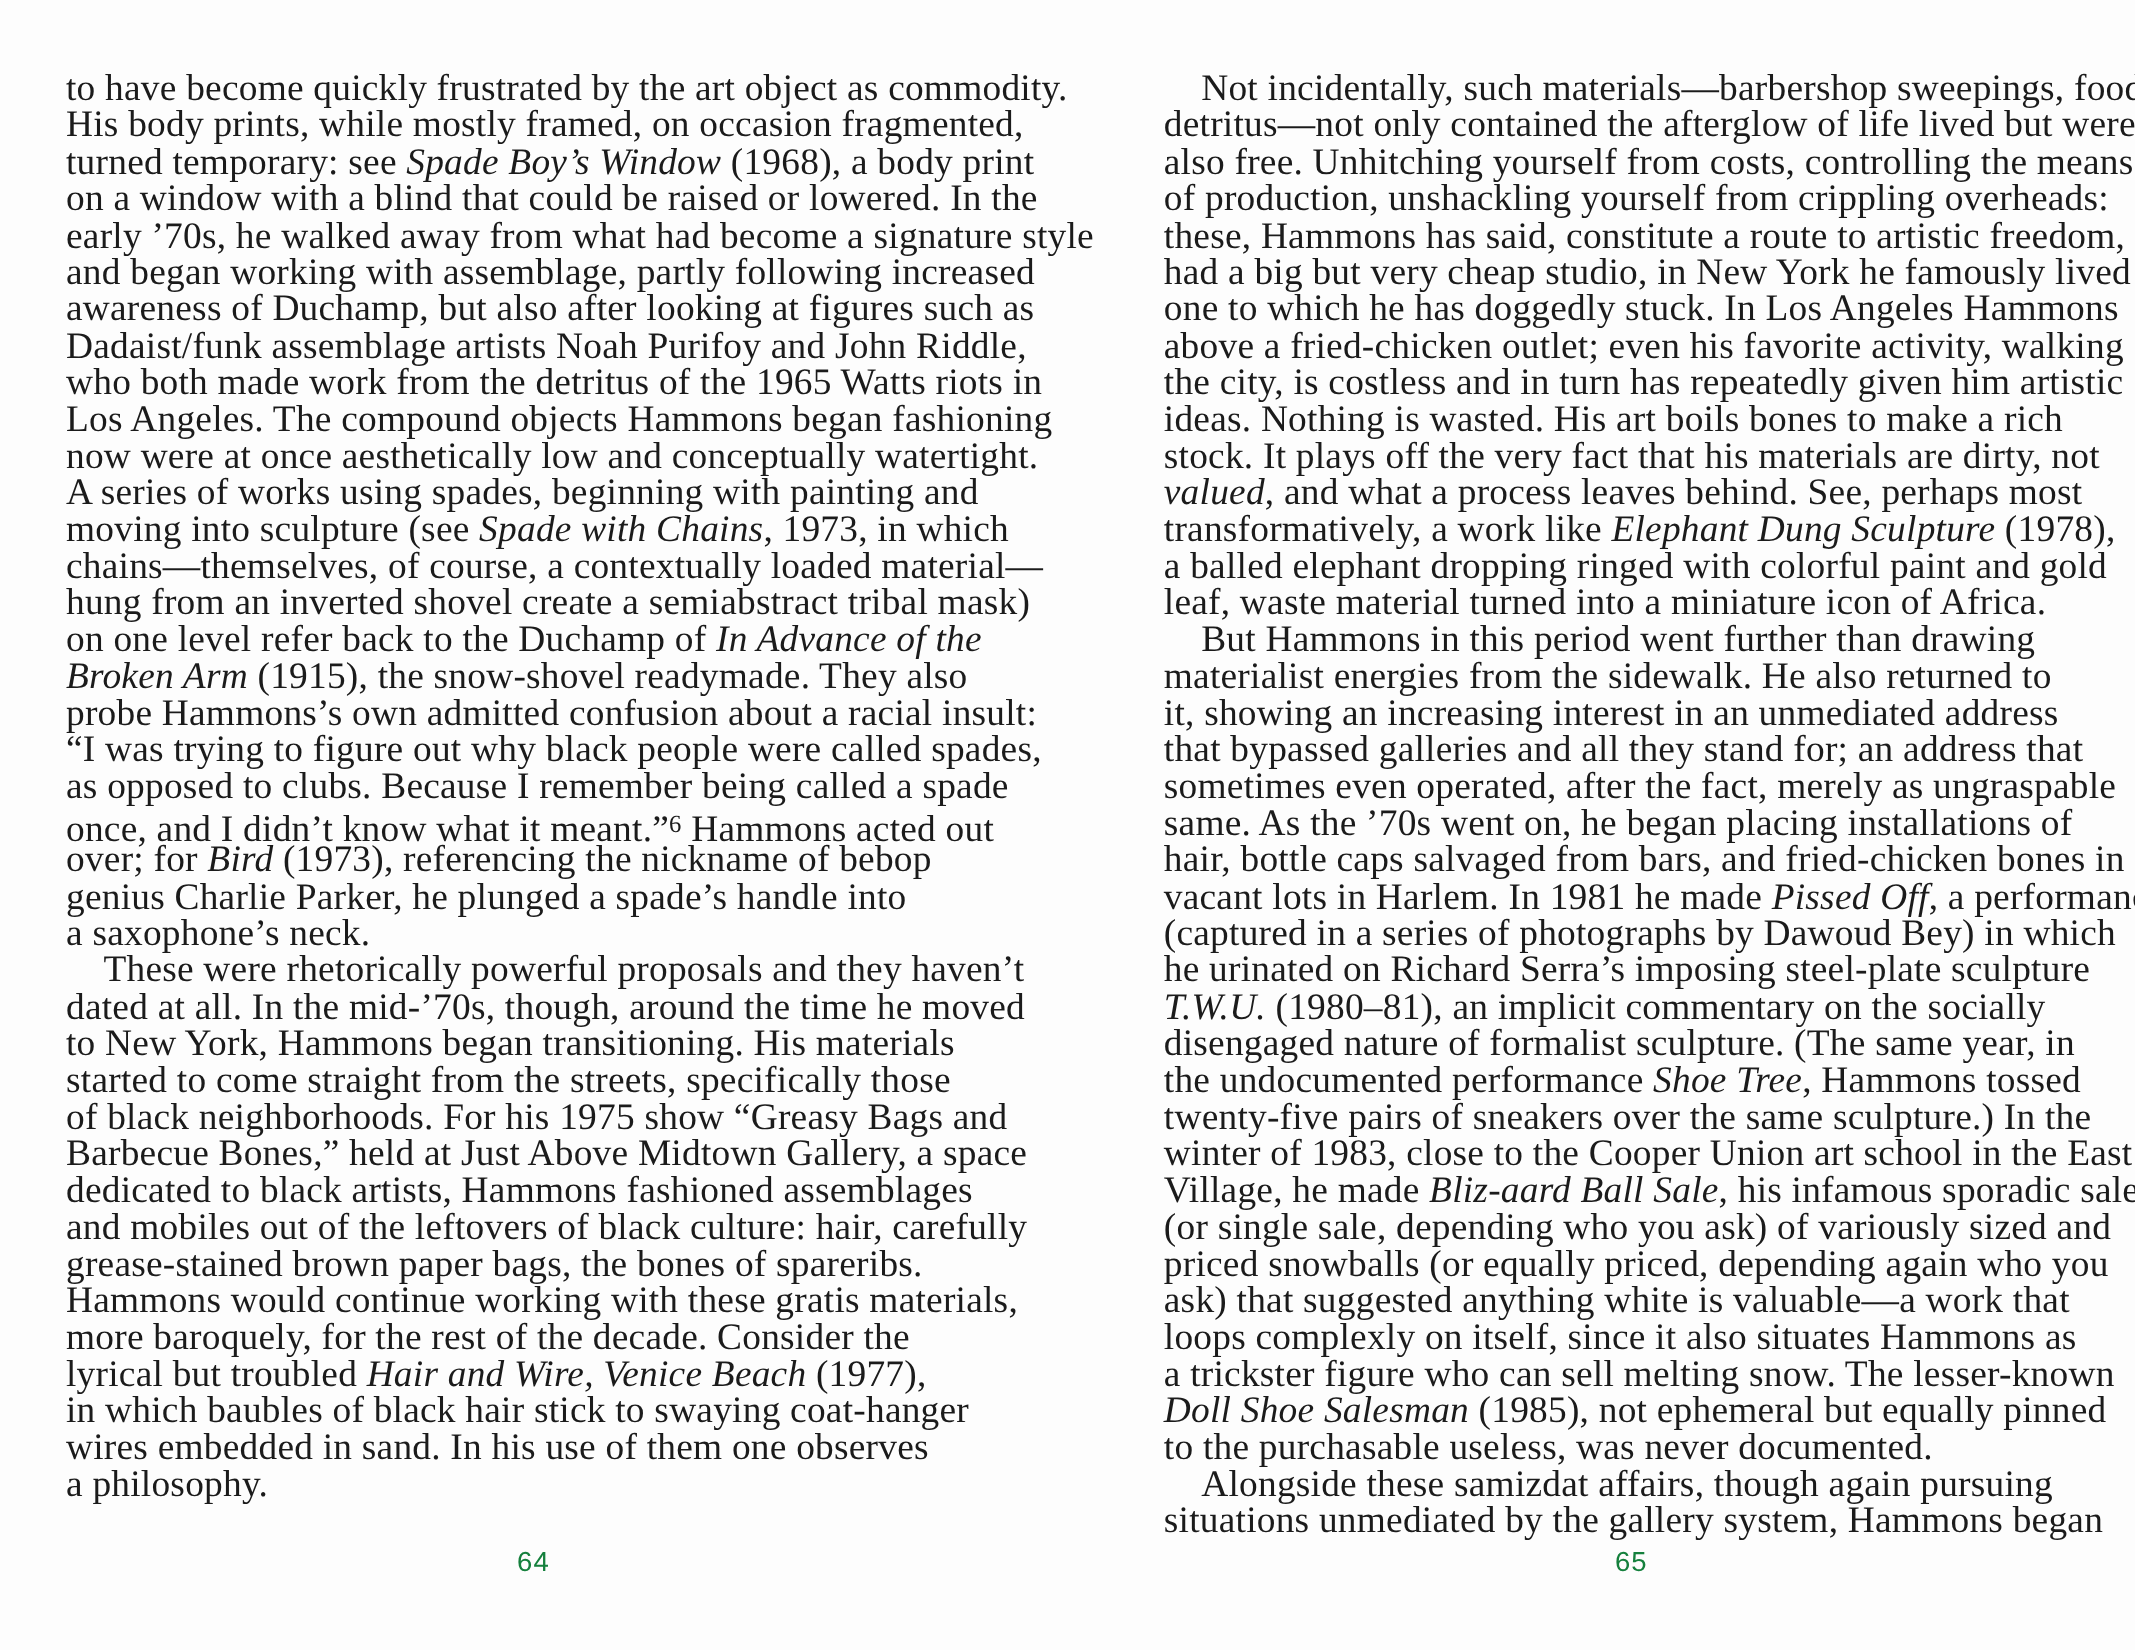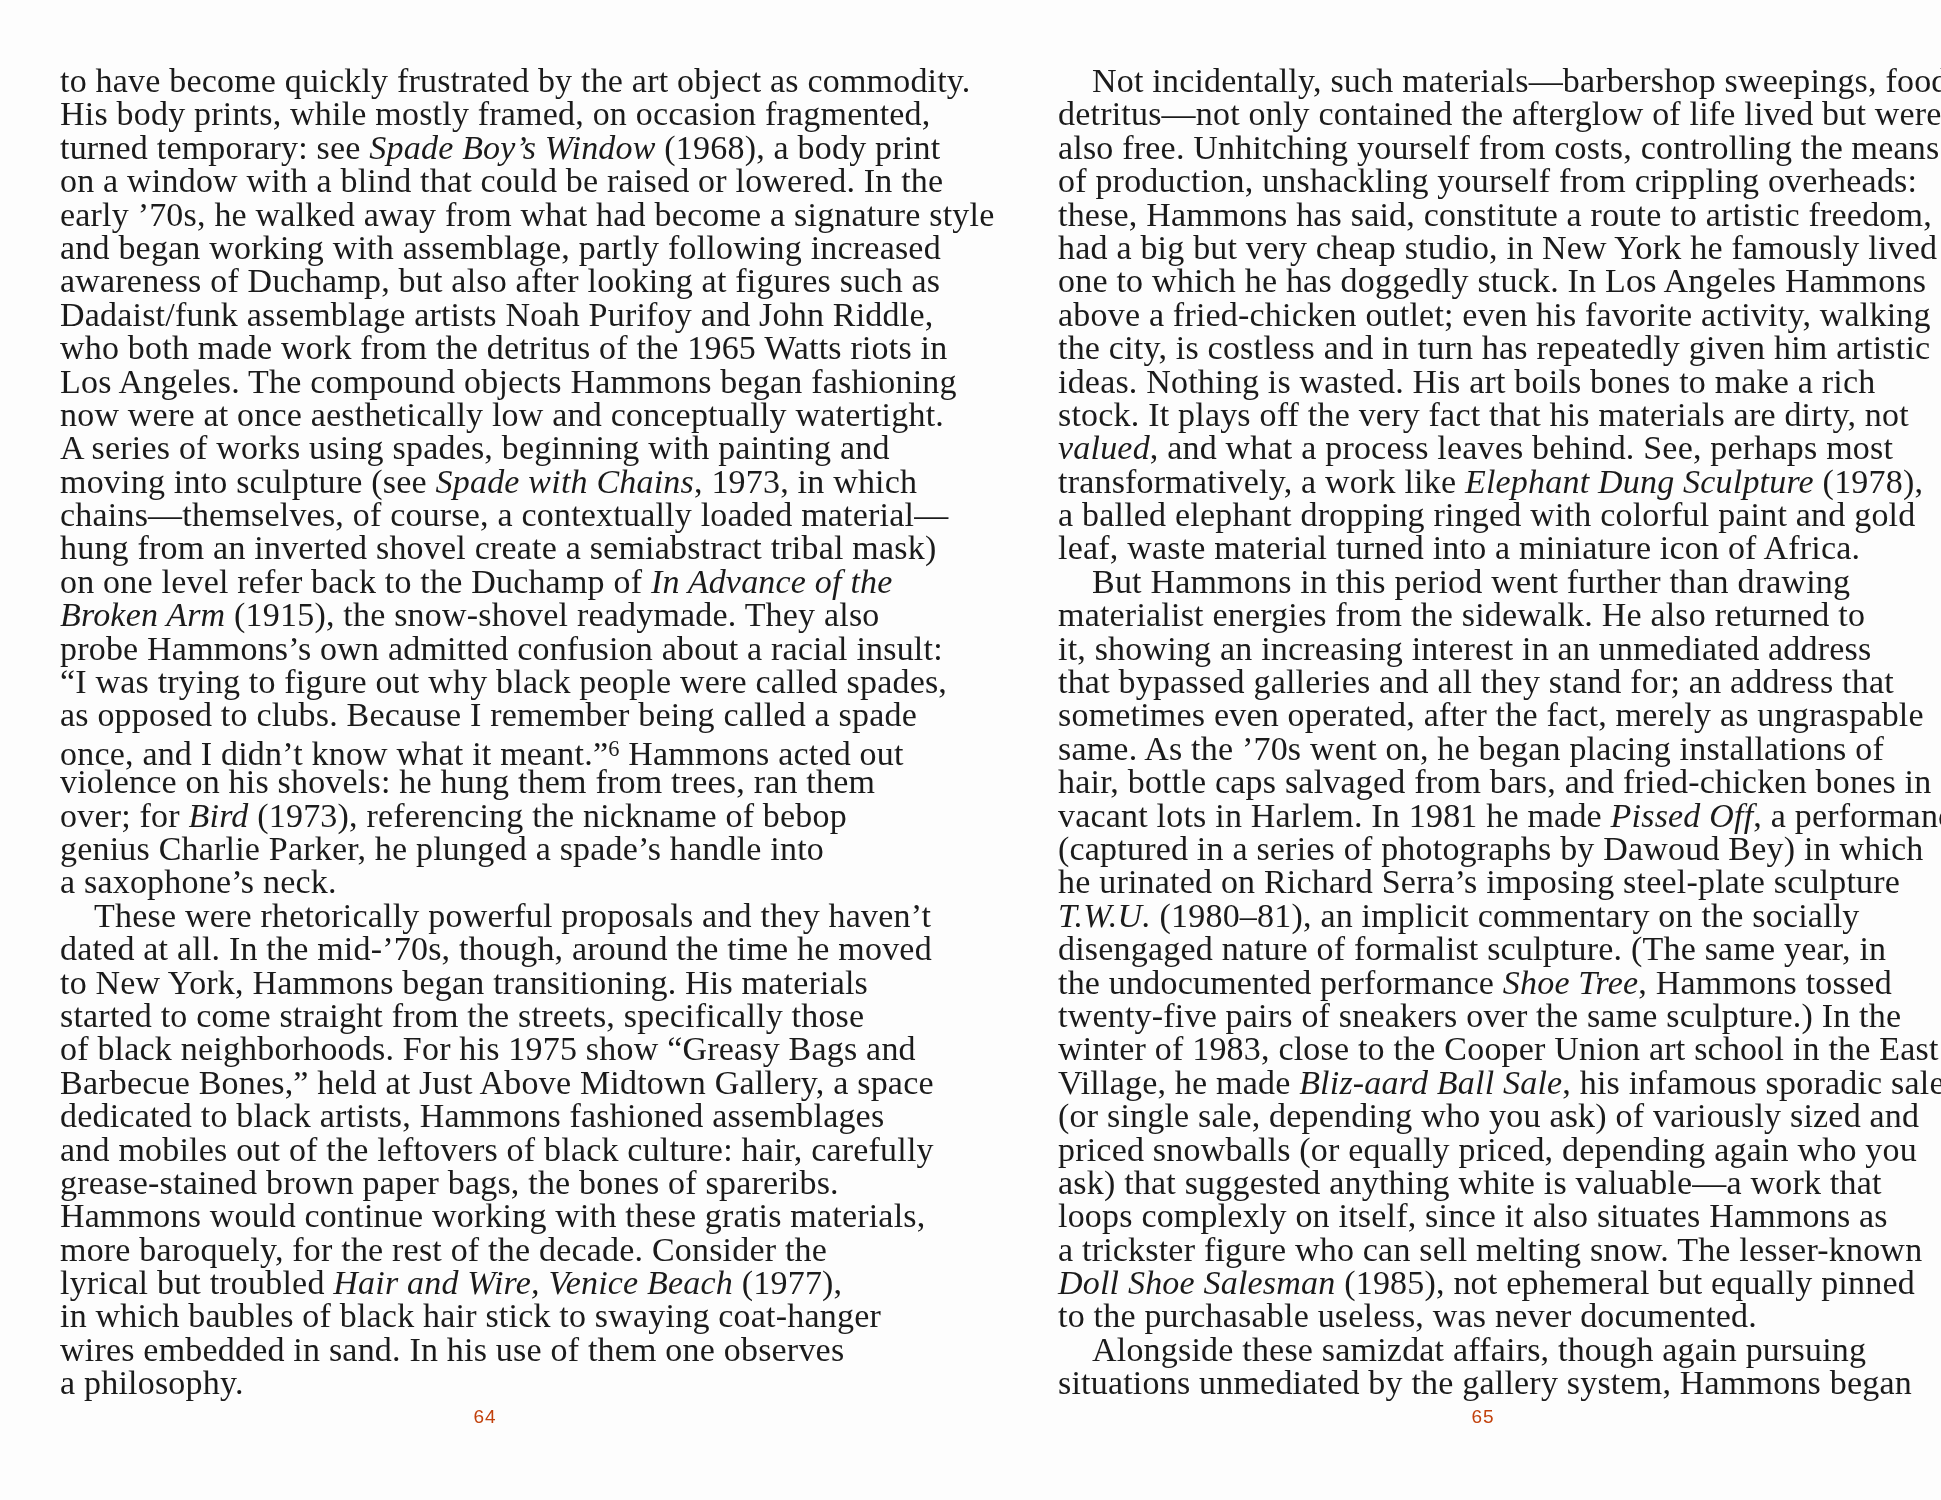--- a/index.html
+++ b/index.html
@@ -28,23 +28,23 @@
   .line.indent { padding-left: 34px; }
   .it  { font-style: italic; }
   .sup { font-size: 0.66em; vertical-align: 0.38em; }
   .pagenum {
     position: absolute;
     top: 1406px;
     width: 850px;
     text-align: center;
     font-family: "Liberation Sans", sans-serif;
     font-weight: 300;
-    font-size: 19px;
+    font-size: 25px;
     letter-spacing: 1px;
-    color: #c2410c;
+    color: #15803d;
   }
   #pn-left  { left: 60px; }
   #pn-right { left: 1058px; }
 </style>
 </head>
 <body>
 
 <div class="spread">
 
   <section>
@@ -63,21 +63,20 @@
         <div class="line"><span>A series of works using spades, beginning with painting and</span></div>
         <div class="line"><span>moving into sculpture (see </span><span class="it">Spade with Chains</span><span>, 1973, in which</span></div>
         <div class="line"><span>chains—themselves, of course, a contextually loaded material—</span></div>
         <div class="line"><span>hung from an inverted shovel create a semiabstract tribal mask)</span></div>
         <div class="line"><span>on one level refer back to the Duchamp of </span><span class="it">In Advance of the</span></div>
         <div class="line"><span class="it">Broken Arm</span><span> (1915), the snow-shovel readymade. They also</span></div>
         <div class="line"><span>probe Hammons’s own admitted confusion about a racial insult:</span></div>
         <div class="line"><span>“I was trying to figure out why black people were called spades,</span></div>
         <div class="line"><span>as opposed to clubs. Because I remember being called a spade</span></div>
         <div class="line"><span>once, and I didn’t know what it meant.”</span><span class="sup">6</span><span> Hammons acted out</span></div>
-        <div class="line"><span>violence on his shovels: he hung them from trees, ran them</span></div>
         <div class="line"><span>over; for </span><span class="it">Bird</span><span> (1973), referencing the nickname of bebop</span></div>
         <div class="line"><span>genius Charlie Parker, he plunged a spade’s handle into</span></div>
         <div class="line"><span>a saxophone’s neck.</span></div>
         <div class="line indent"><span>These were rhetorically powerful proposals and they haven’t</span></div>
         <div class="line"><span>dated at all. In the mid-’70s, though, around the time he moved</span></div>
         <div class="line"><span>to New York, Hammons began transitioning. His materials</span></div>
         <div class="line"><span>started to come straight from the streets, specifically those</span></div>
         <div class="line"><span>of black neighborhoods. For his 1975 show “Greasy Bags and</span></div>
         <div class="line"><span>Barbecue Bones,” held at Just Above Midtown Gallery, a space</span></div>
         <div class="line"><span>dedicated to black artists, Hammons fashioned assemblages</span></div>

